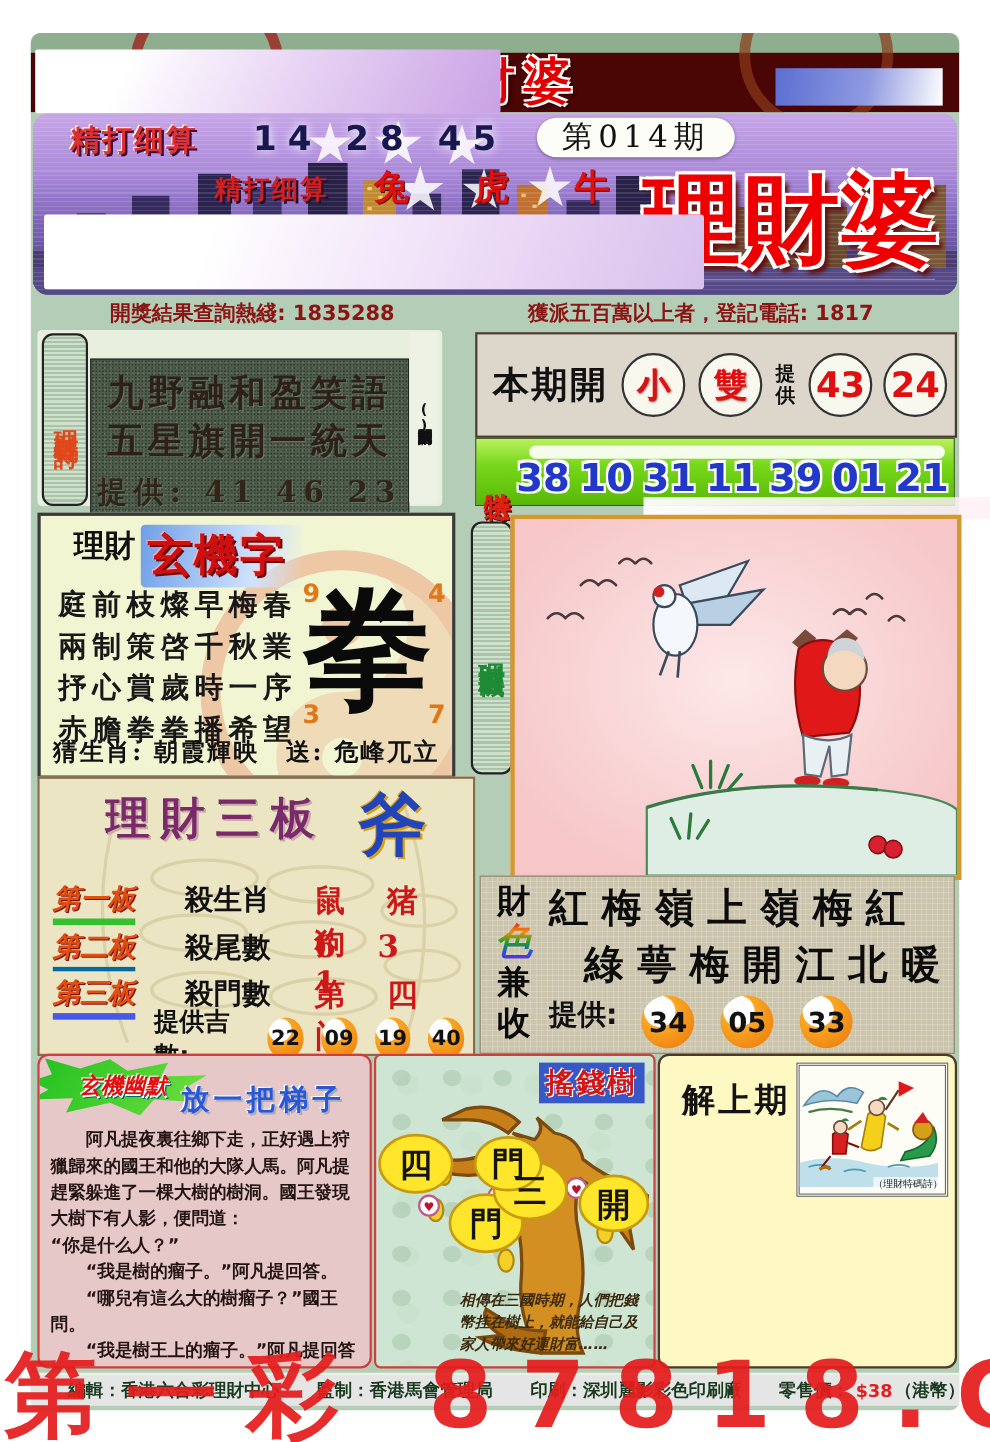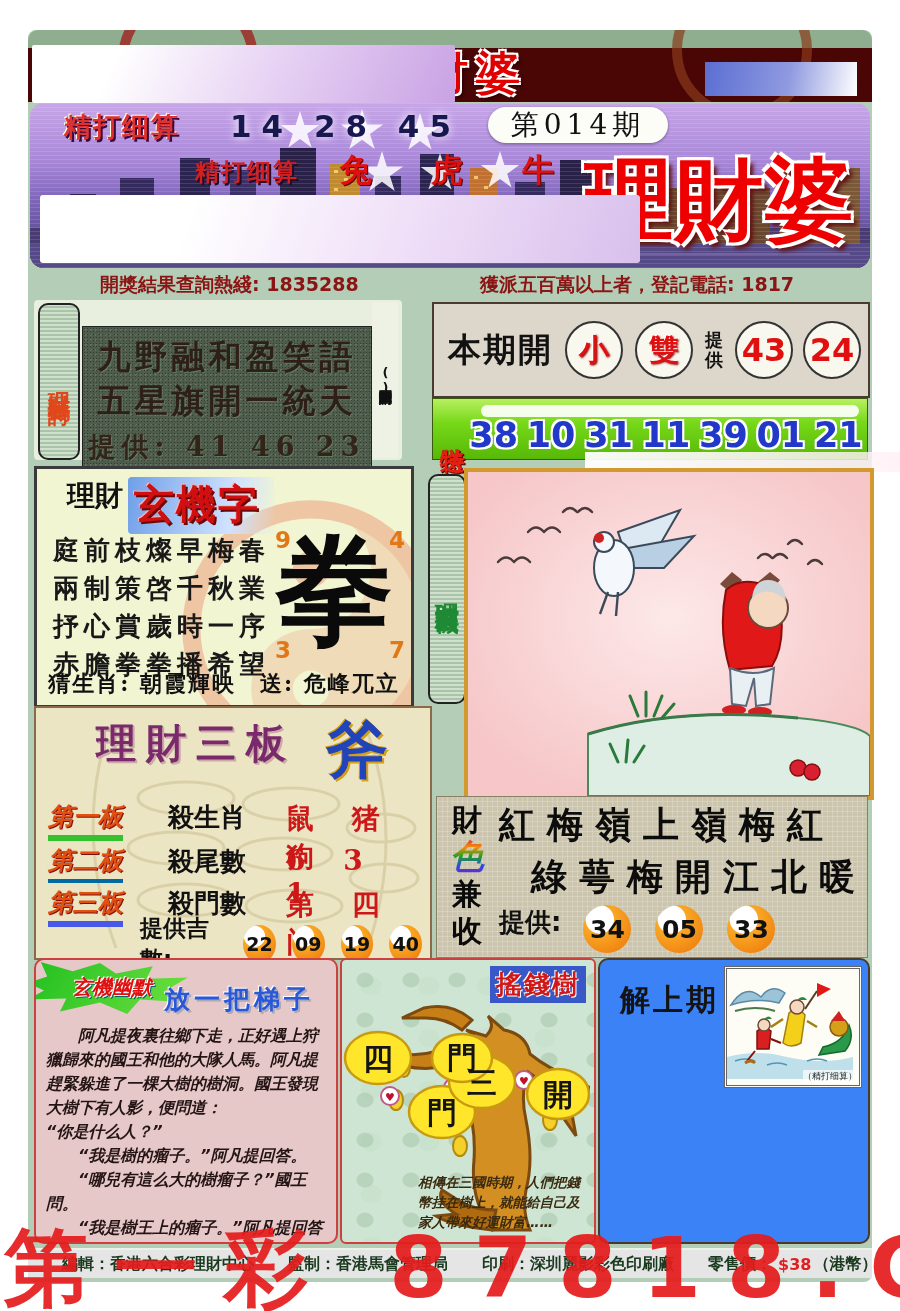--- a/index.html
+++ b/index.html
@@ -134,33 +134,33 @@
 
   
   .humor-panel{left:34px;top:958px;width:300px;height:282px;background:#e6c8c8;border:2px solid #cc4040;border-radius:10px;overflow:hidden;}
   .humor-badge{position:absolute;left:-8px;top:2px;width:160px;height:52px;
     background:linear-gradient(120deg,#20c020,#70e040);clip-path:polygon(0 40%,12% 28%,8% 0,28% 18%,45% 2%,55% 22%,78% 8%,74% 32%,100% 30%,86% 55%,100% 78%,70% 72%,62% 100%,45% 78%,20% 95%,24% 70%,0 72%,10% 55%);}
   .humor-badge-text{position:absolute;left:36px;top:14px;font-size:20px;font-weight:900;color:#e01010;font-style:italic;
     text-shadow:-1px -1px 0 #fff,1px 1px 0 #fff,2px 2px 0 #066;}
   .humor-title{position:absolute;left:128px;top:22px;font-size:26px;font-weight:900;color:#2858d8;letter-spacing:4px;
     text-shadow:2px 2px 0 #aab,-1px -1px 0 #fff;}
   .humor-text{position:absolute;left:10px;top:64px;width:280px;font-size:16px;line-height:24px;color:#241414;font-weight:bold;}
-  .humor-text p{margin:0;font-style:italic;}
+  .humor-text p{margin:0;}
   .p-indent2{text-indent:2em;}
 
   .tree-panel{left:340px;top:958px;width:252px;height:282px;background:#cfe5d3;
     background-image:radial-gradient(rgba(170,200,175,.6) 8px,transparent 9px),radial-gradient(rgba(200,225,205,.8) 10px,transparent 11px);
     background-size:46px 40px,58px 52px;border:2px solid #cc4040;border-radius:6px;overflow:hidden;}
   .tree-title{position:absolute;right:8px;top:6px;background:#3858c8;padding:1px 6px;
     font-size:26px;font-weight:900;color:#d01818;letter-spacing:2px;font-family:"DejaVu Serif",serif;
     text-shadow:-1px -1px 0 #fff,1px 1px 0 #fff;}
   .tree-caption{position:absolute;left:76px;bottom:10px;width:168px;font-size:13.5px;line-height:20px;
     color:#3a2a10;font-weight:bold;font-style:italic;}
 
-  .jsq-panel{left:598px;top:958px;width:268px;height:282px;background:#3b82f6;border:2px solid #4a3a28;border-radius:10px;}
+  .jsq-panel{left:598px;top:958px;width:268px;height:282px;background:#fef9c3;border:2px solid #4a3a28;border-radius:10px;}
   .jsq-title{position:absolute;left:20px;top:20px;font-size:30px;font-weight:900;color:#141414;letter-spacing:3px;}
   .jsq-imgbox{position:absolute;right:6px;top:6px;width:132px;height:116px;background:#fdfdf5;border:3px double #666;}
   .jsq-caption{position:absolute;right:2px;bottom:2px;font-size:9px;color:#222;background:rgba(255,255,255,.7);}
 
   
   .footer-bar{left:28px;top:1248px;width:844px;height:28px;background:#e5e5e5;border-top:2px solid #e8f2e6;
     display:flex;align-items:center;font-size:16px;font-weight:bold;color:#1a3a20;}
   .footer-bar span{margin-left:34px;white-space:nowrap;}
   .price-val{color:#e02020;margin:0 2px !important;margin-left:6px !important;}
   .price-suffix{margin-left:0 !important;}
@@ -485,21 +485,21 @@
       <path d="M78 40 l12 -18" stroke="#5a3a1a" stroke-width="2"></path>
       <polygon points="90,14 104,20 90,28" fill="#e01818"></polygon>
       <path d="M56 50 l-12 8 M80 52 l10 6" stroke="#a08010" stroke-width="2.5"></path>
 
       <path d="M30 62 q7 -6 14 0 l-2 18 -12 0z" fill="#d82020" stroke="#801010" stroke-width="1.5"></path>
       <circle cx="37" cy="56" r="6" fill="#f4d8c0" stroke="#6a4a3a" stroke-width="1.5"></circle>
       <path d="M37 50 q5 -5 8 0z" fill="#2a8a3a"></path>
       <path d="M28 82 l-8 10 M44 70 l10 4" stroke="#801010" stroke-width="2"></path>
       <path d="M18 94 q6 -4 10 0" stroke="#b06a10" stroke-width="3" fill="none"></path>
     </svg>
-    <div class="jsq-caption">（精打细算）</div>
+    <div class="jsq-caption">（理財特碼詩）</div>
   </div>
 </div>
 
 <div class="abs footer-bar">
   <span>編輯：香港六合彩理財中心</span>
   <span>監制：香港馬會管理局</span>
   <span>印刷：深圳麗影彩色印刷廠</span>
   <span>零售價：</span>
   <span class="price-val">$38</span>
   <span class="price-suffix">（港幣）</span>

